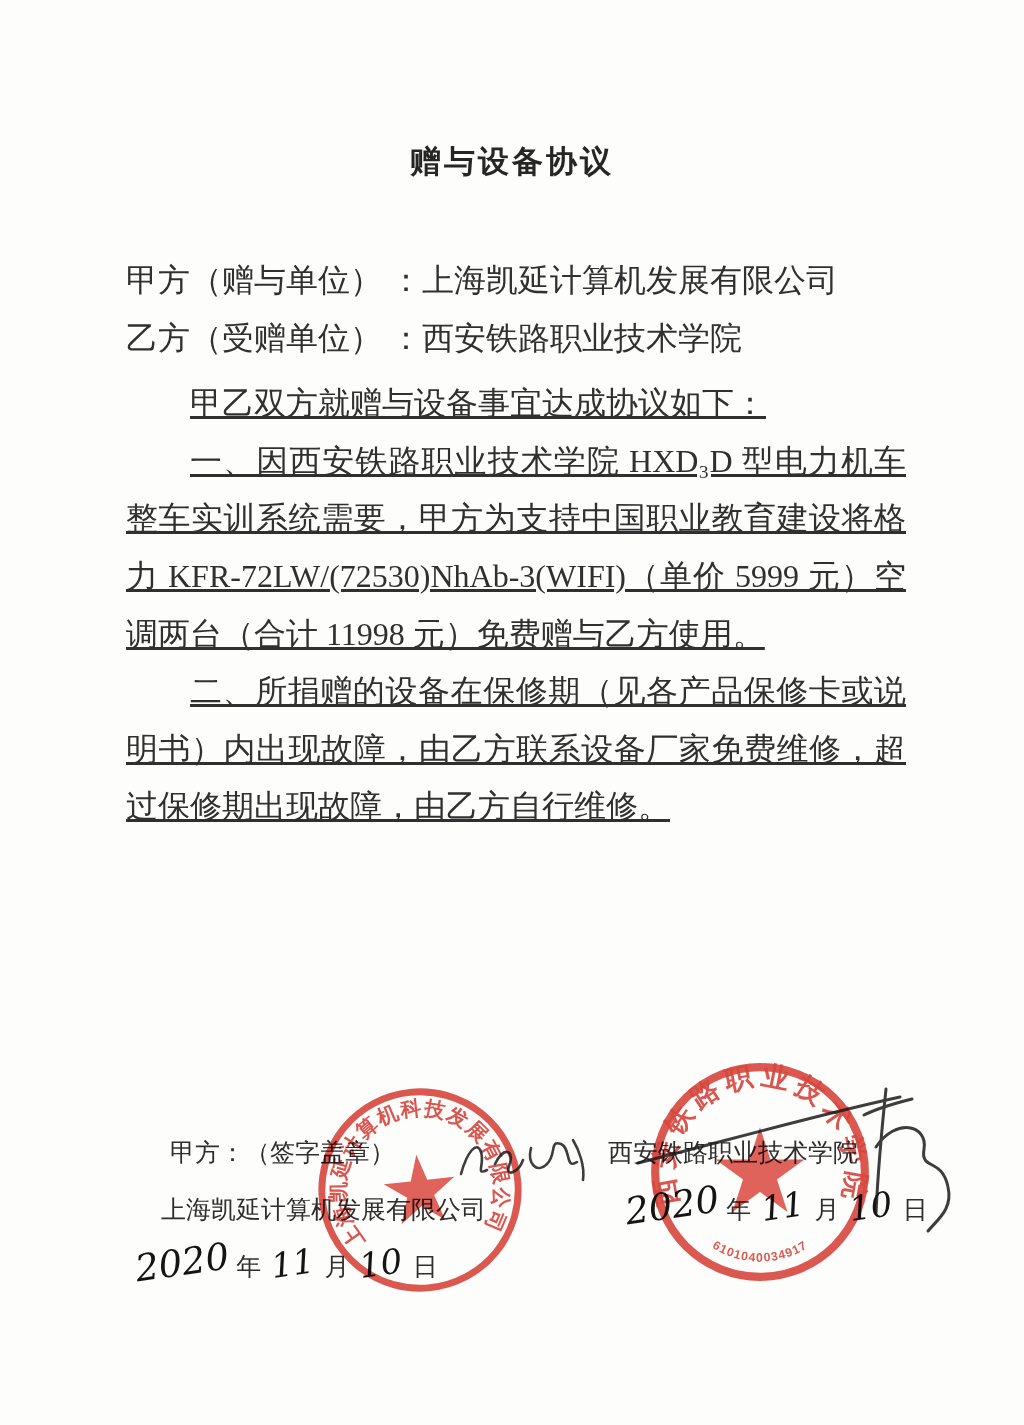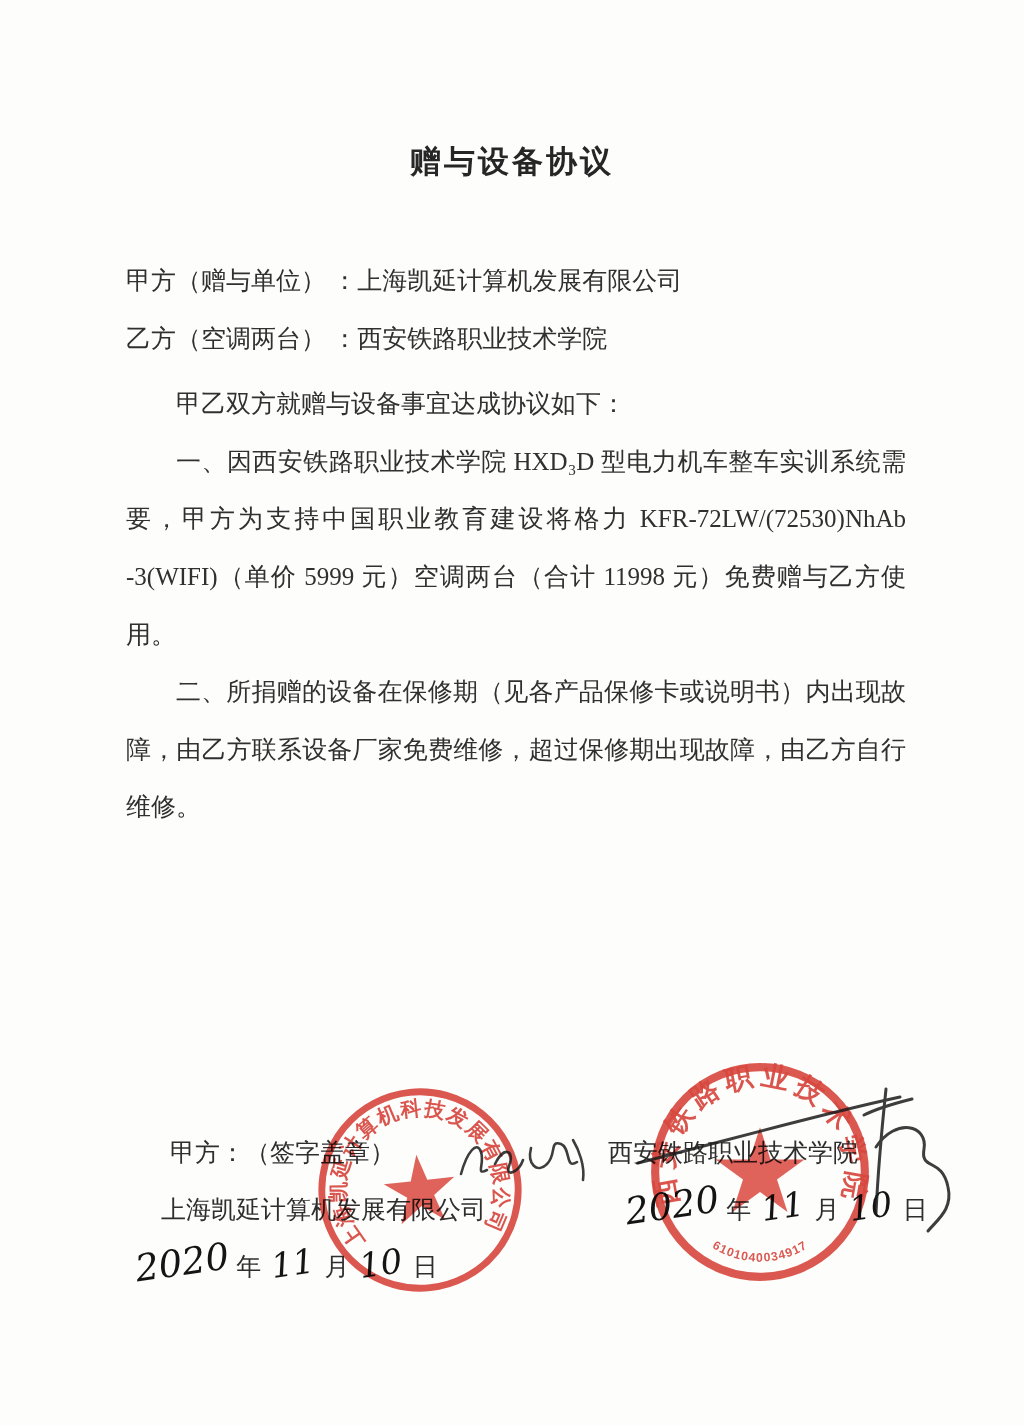--- a/index.html
+++ b/index.html
@@ -13,26 +13,26 @@
     overflow: hidden;
   }
   .doc-title {
     position: absolute; left: 0; right: 0; top: 141px;
     text-align: center;
     font-size: 31px; font-weight: bold; letter-spacing: 3px;
     color: #262626;
   }
   .body-text {
     position: absolute; left: 126px; top: 252px; width: 780px;
-    font-size: 25px; line-height: 57.6px;
+    font-size: 32px; line-height: 57.6px;
     text-align: justify;
     color: #303030;
   }
   .body-text p { margin: 0; }
-  .body-text p.indent { text-indent: 2em; }
+  .body-text p.indent { text-indent: 2em; text-decoration: underline; }
   .body-text p.intro { margin-top: 8px; }
   .sig-col { position: absolute; font-size: 25px; line-height: 57px; color:#2e2e2e; }
   .sig-col.a { left: 126px; top: 1124px; width: 360px; }
   .sig-col.b { left: 606px; top: 1124px; width: 410px; }
   .sig-label.a { padding-left: 44px; }
   .sig-label.b { padding-left: 32px; }
   .sig-company.a { padding-left: 12px; text-align: right; }
   .sig-company.b { padding-left: 2px; }
   .date-row { white-space: nowrap; padding-left: 2px; }
   .date-row.b { padding-left: 12px; }
@@ -58,21 +58,21 @@
 </style>
 </head>
 <body>
 
 <div class="page">
 
   <div class="doc-title">赠与设备协议</div>
 
   <div class="body-text">
     <p>甲方（赠与单位） ：上海凯延计算机发展有限公司</p>
-    <p>乙方（空调两台） ：西安铁路职业技术学院</p>
+    <p>乙方（受赠单位） ：西安铁路职业技术学院</p>
     <p class="indent intro">甲乙双方就赠与设备事宜达成协议如下：</p>
     <p class="indent">一、因西安铁路职业技术学院 HXD₃D 型电力机车整车实训系统需要，甲方为支持中国职业教育建设将格力 KFR-72LW/(72530)NhAb​-3(WIFI)（单价 5999 元）空调两台（合计 11998 元）免费赠与乙方使用。</p>
     <p class="indent">二、所捐赠的设备在保修期（见各产品保修卡或说明书）内出现故障，由乙方联系设备厂家免费维修，超过保修期出现故障，由乙方自行维修。</p>
   </div>
 
   <div class="sig-col a">
     <div class="sig-label a">甲方：（签字盖章）</div>
     <div class="sig-company a">上海凯延计算机发展有限公司</div>
     <div class="date-row a">
       <span class="hand">2020</span><span>年</span><span class="hand small">11</span><span>月</span><span class="hand small">10</span><span>日</span>

